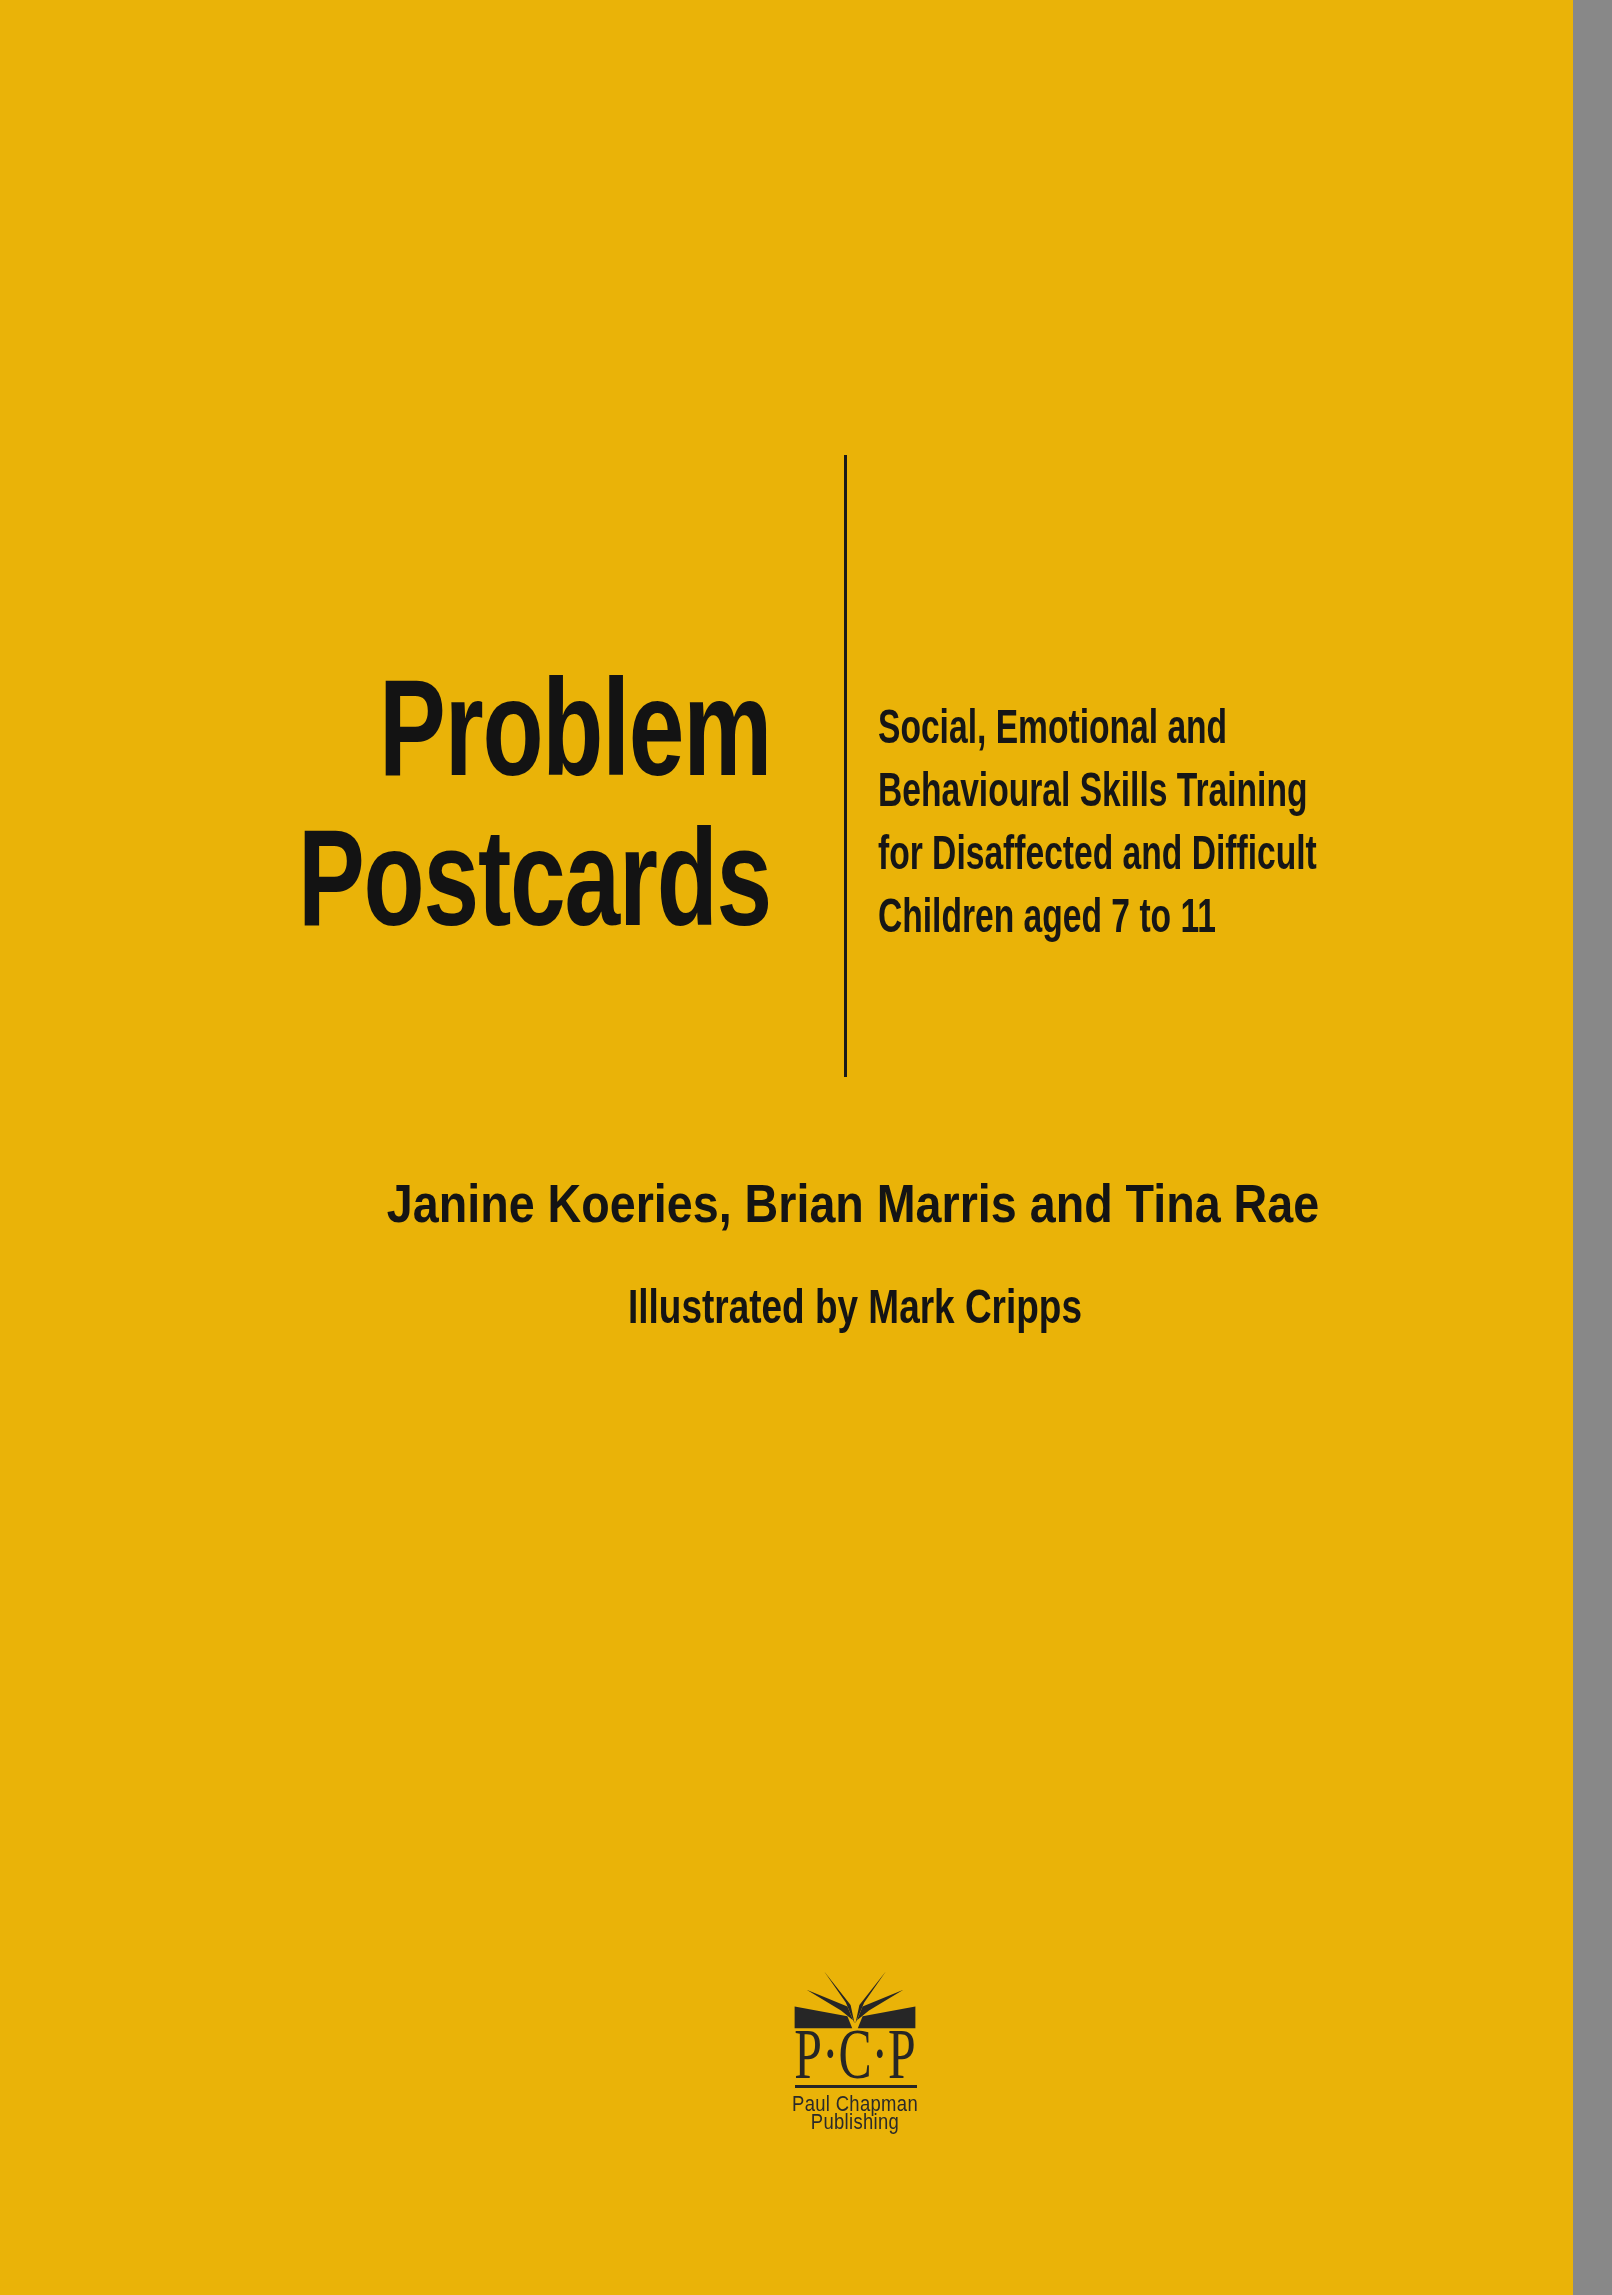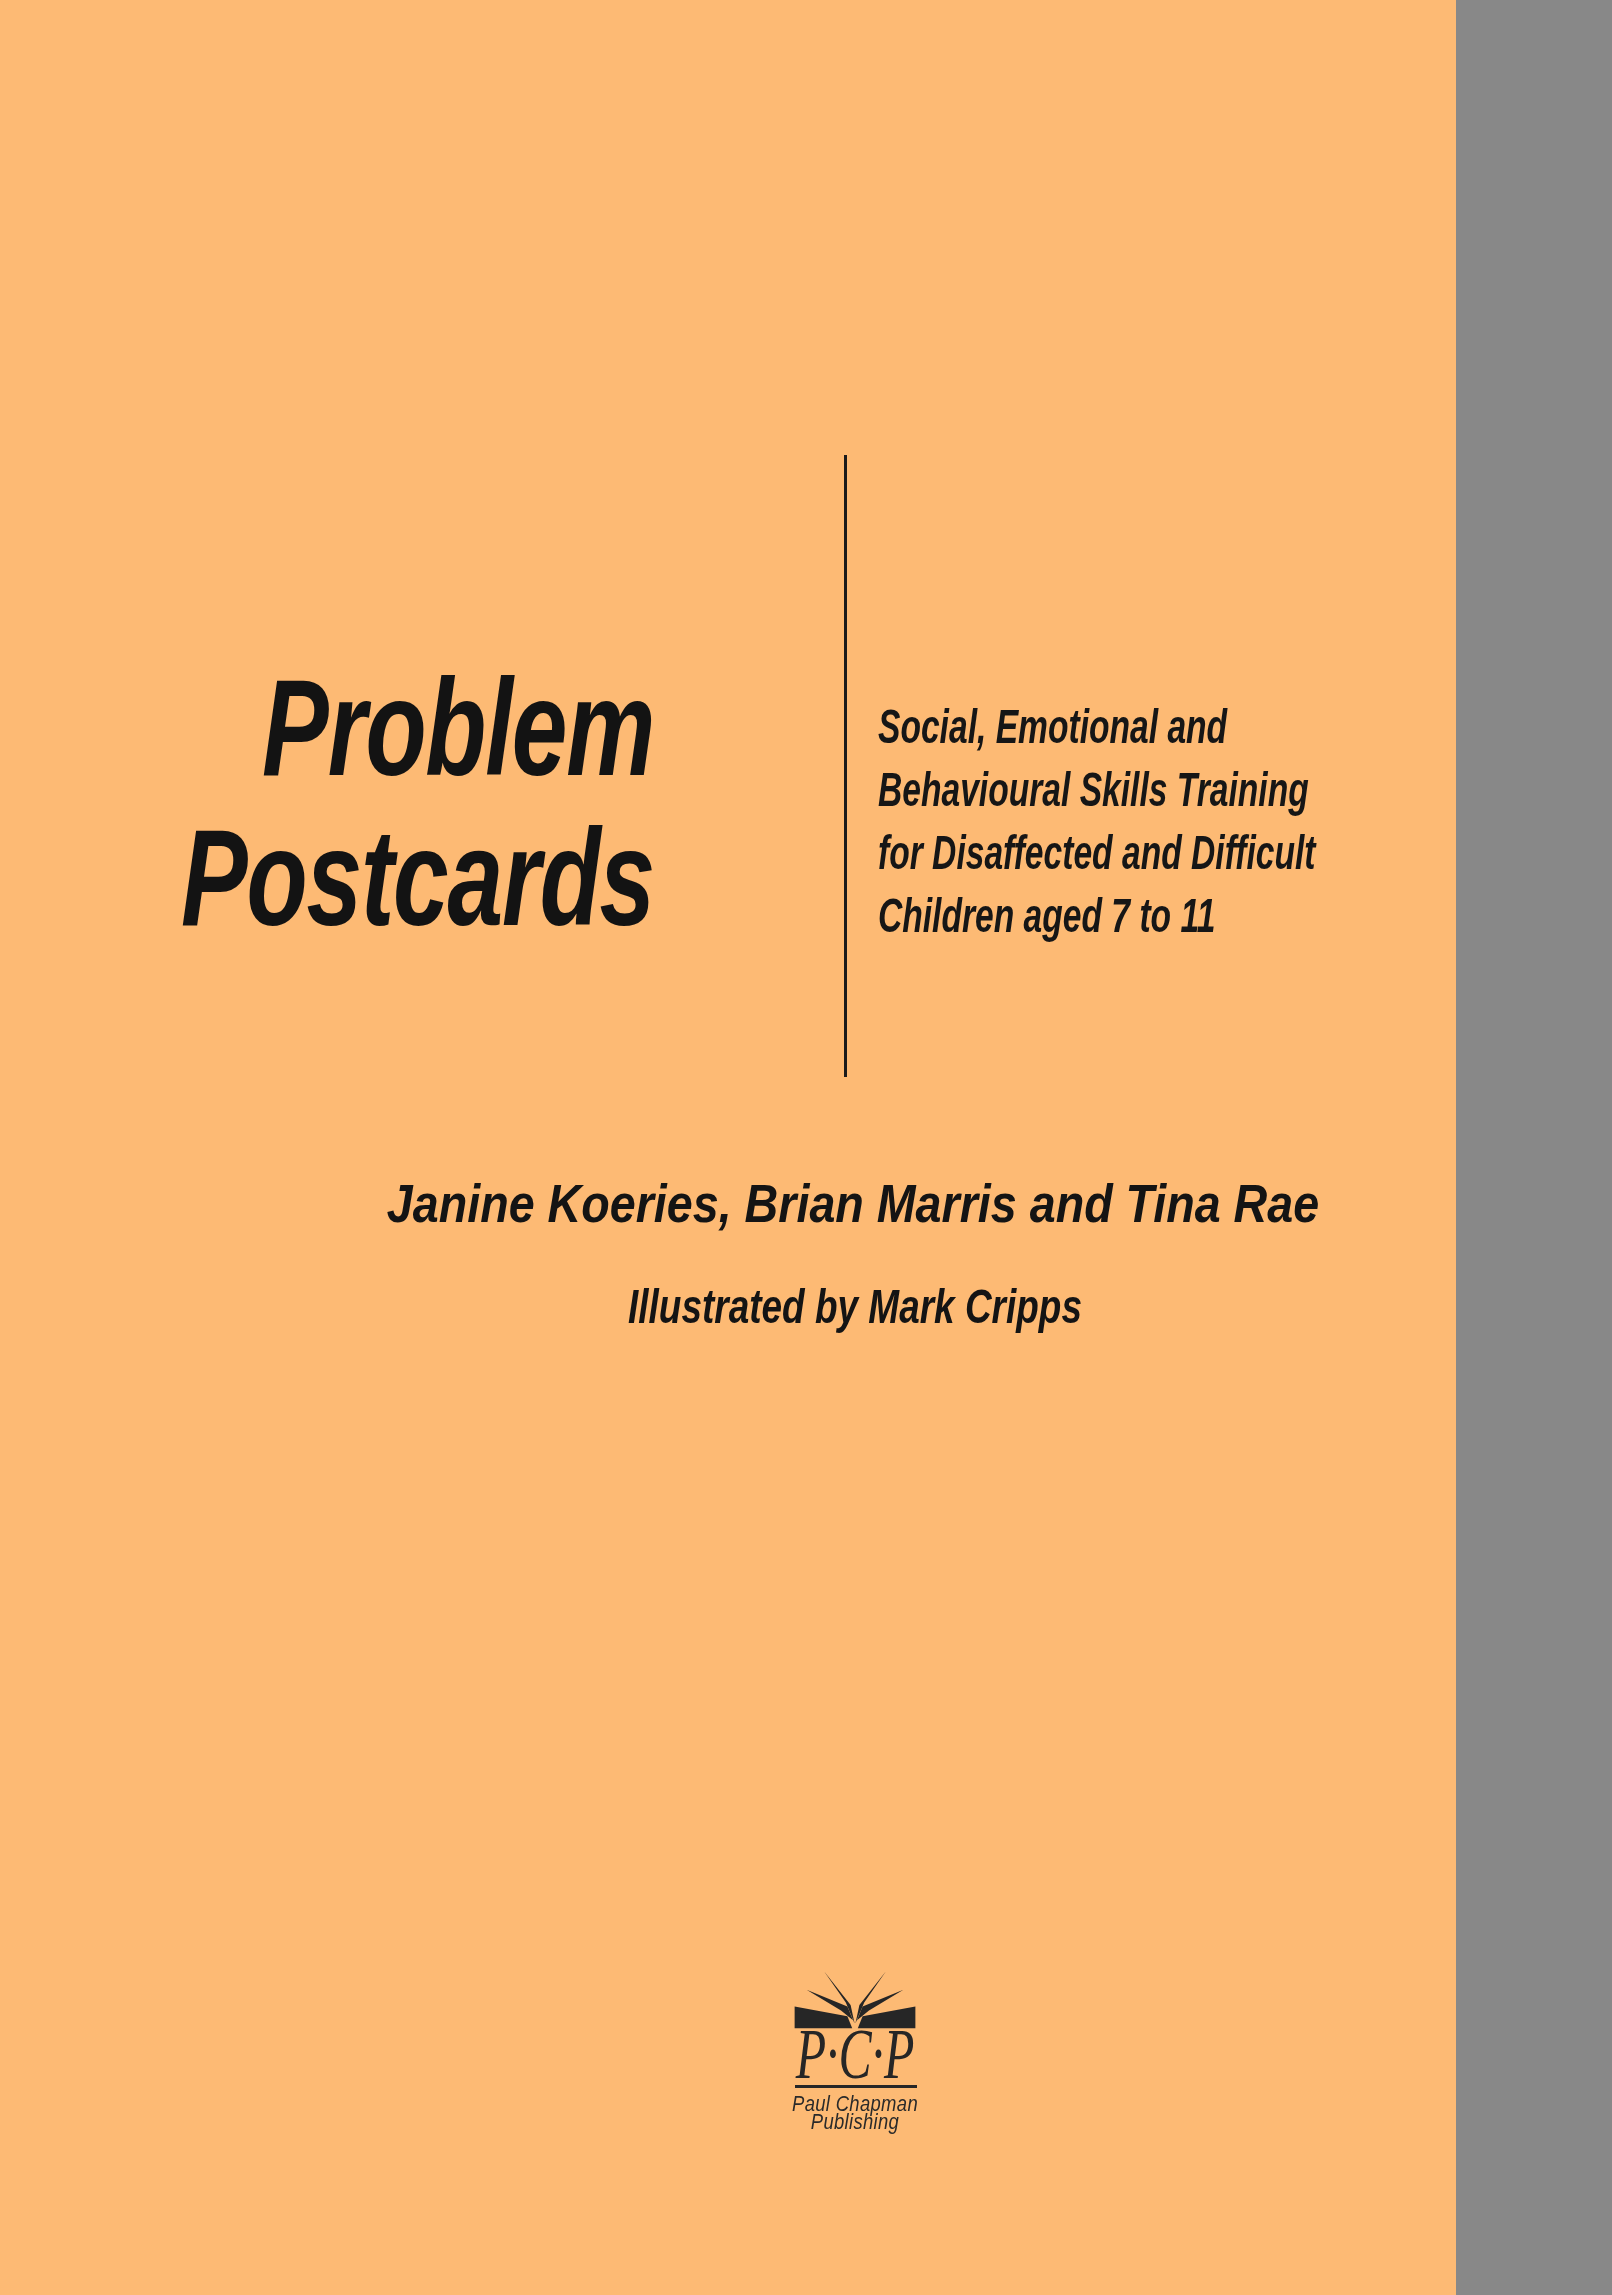--- a/index.html
+++ b/index.html
@@ -1,23 +1,22 @@
 <!DOCTYPE html>
 <html style="font-size:13px"><head>
 <meta charset="utf-8">
 <style>
   html,body{margin:0;padding:0;background:#888;}
   .page{
     position:relative;
-    width:1456px;height:2295px;
-    background:#fdba74;
+    width:1573px;height:2295px;
+    background:#eab308;
     overflow:hidden;
     font-family:"Liberation Sans",sans-serif;
     color:#161616;
-    font-style:italic;
   }
   
   .title-block{
     position:absolute;
     top:653px;right:802px;
     text-align:right;
     font-size:137px;line-height:150px;
     font-weight:700;
     letter-spacing:-1.6px;
     white-space:nowrap;

